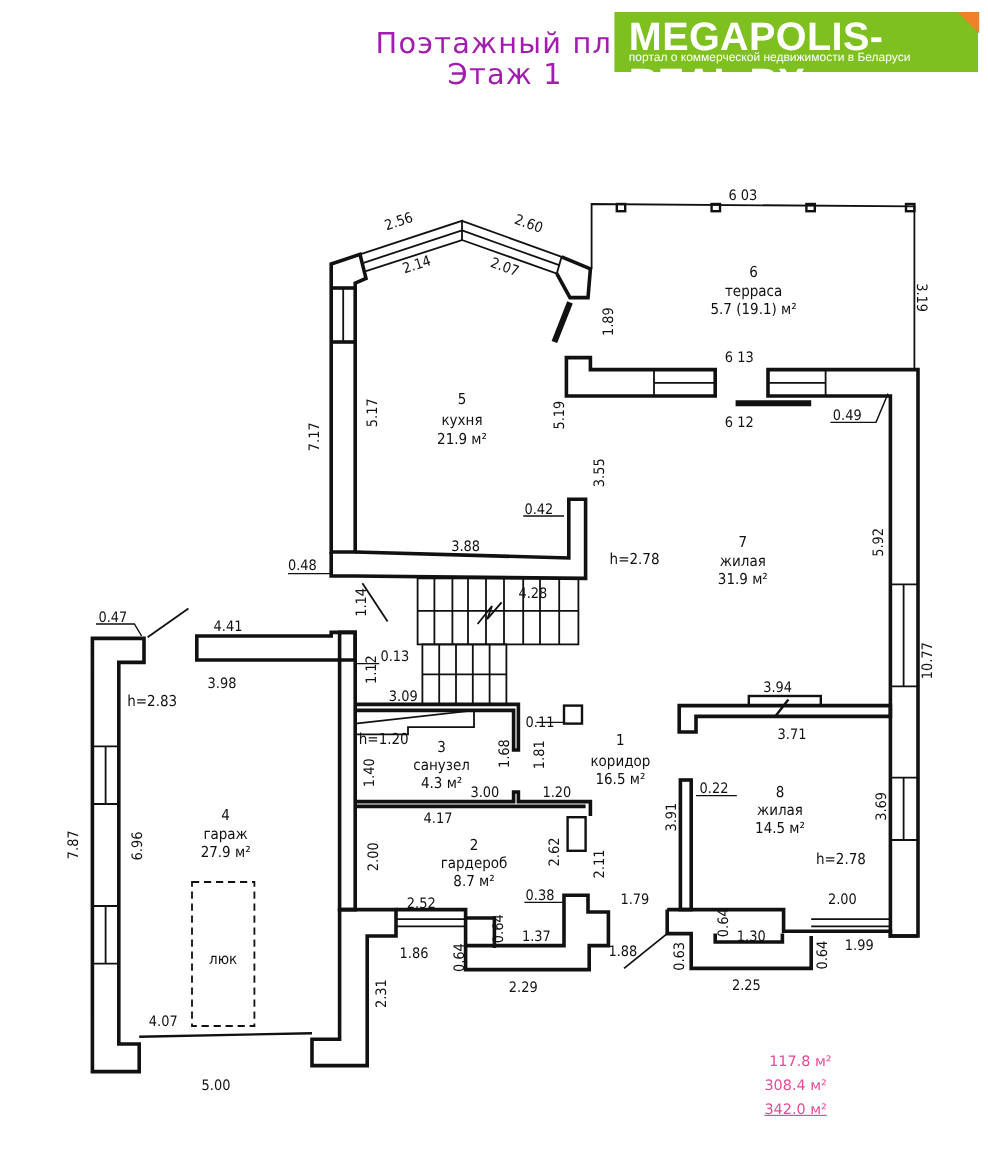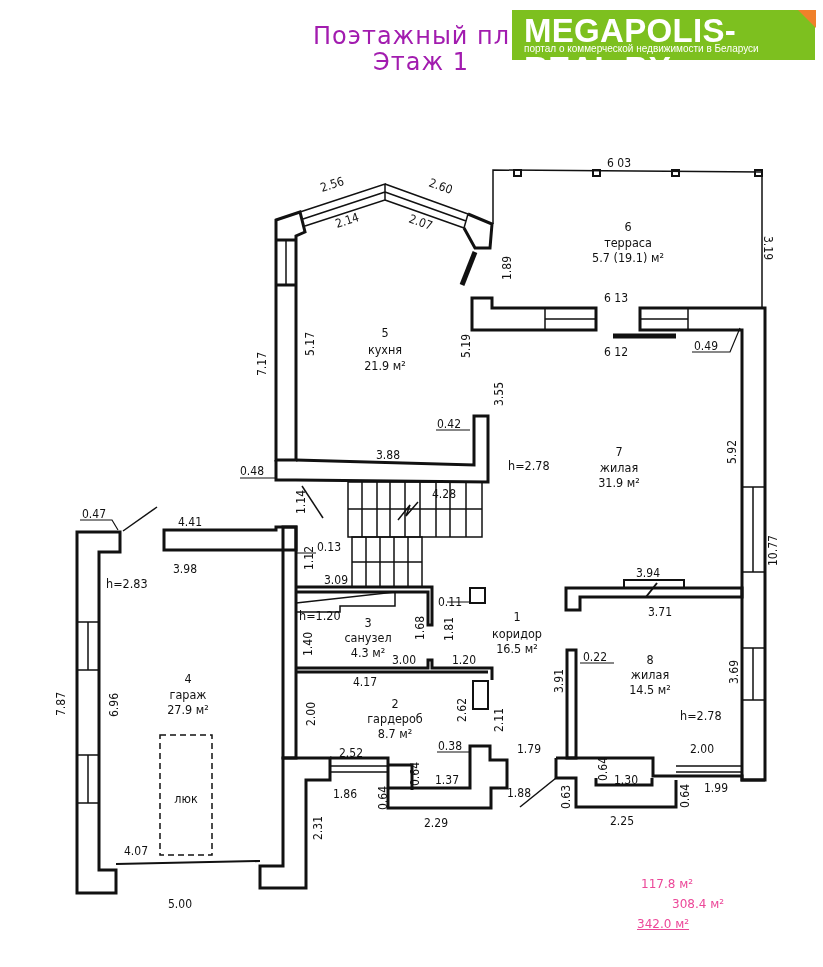--- a/index.html
+++ b/index.html
@@ -204,14 +204,14 @@
     <text class="dim" transform="translate(419,786) rotate(-90)">0.64</text>
     <text class="dim" transform="translate(387,810) rotate(-90)">0.64</text>
     <text class="dim" transform="translate(322,840) rotate(-90)">2.31</text>
     <text class="dim" transform="translate(570,809) rotate(-90)">0.63</text>
     <text class="dim" transform="translate(607,781) rotate(-90)">0.64</text>
     <text class="dim" transform="translate(689,808) rotate(-90)">0.64</text>
   </g>
 </svg>
 
 <div class="tot" style="left:641px;top:877px;">117.8 м²</div>
-<div class="tot" style="left:672px;top:897px;">308.4 м²</div>
+<div class="tot" style="left:637px;top:897px;">308.4 м²</div>
 <div class="tot" style="left:637px;top:917px;text-decoration:underline;">342.0 м²</div>
 
 </body></html>

